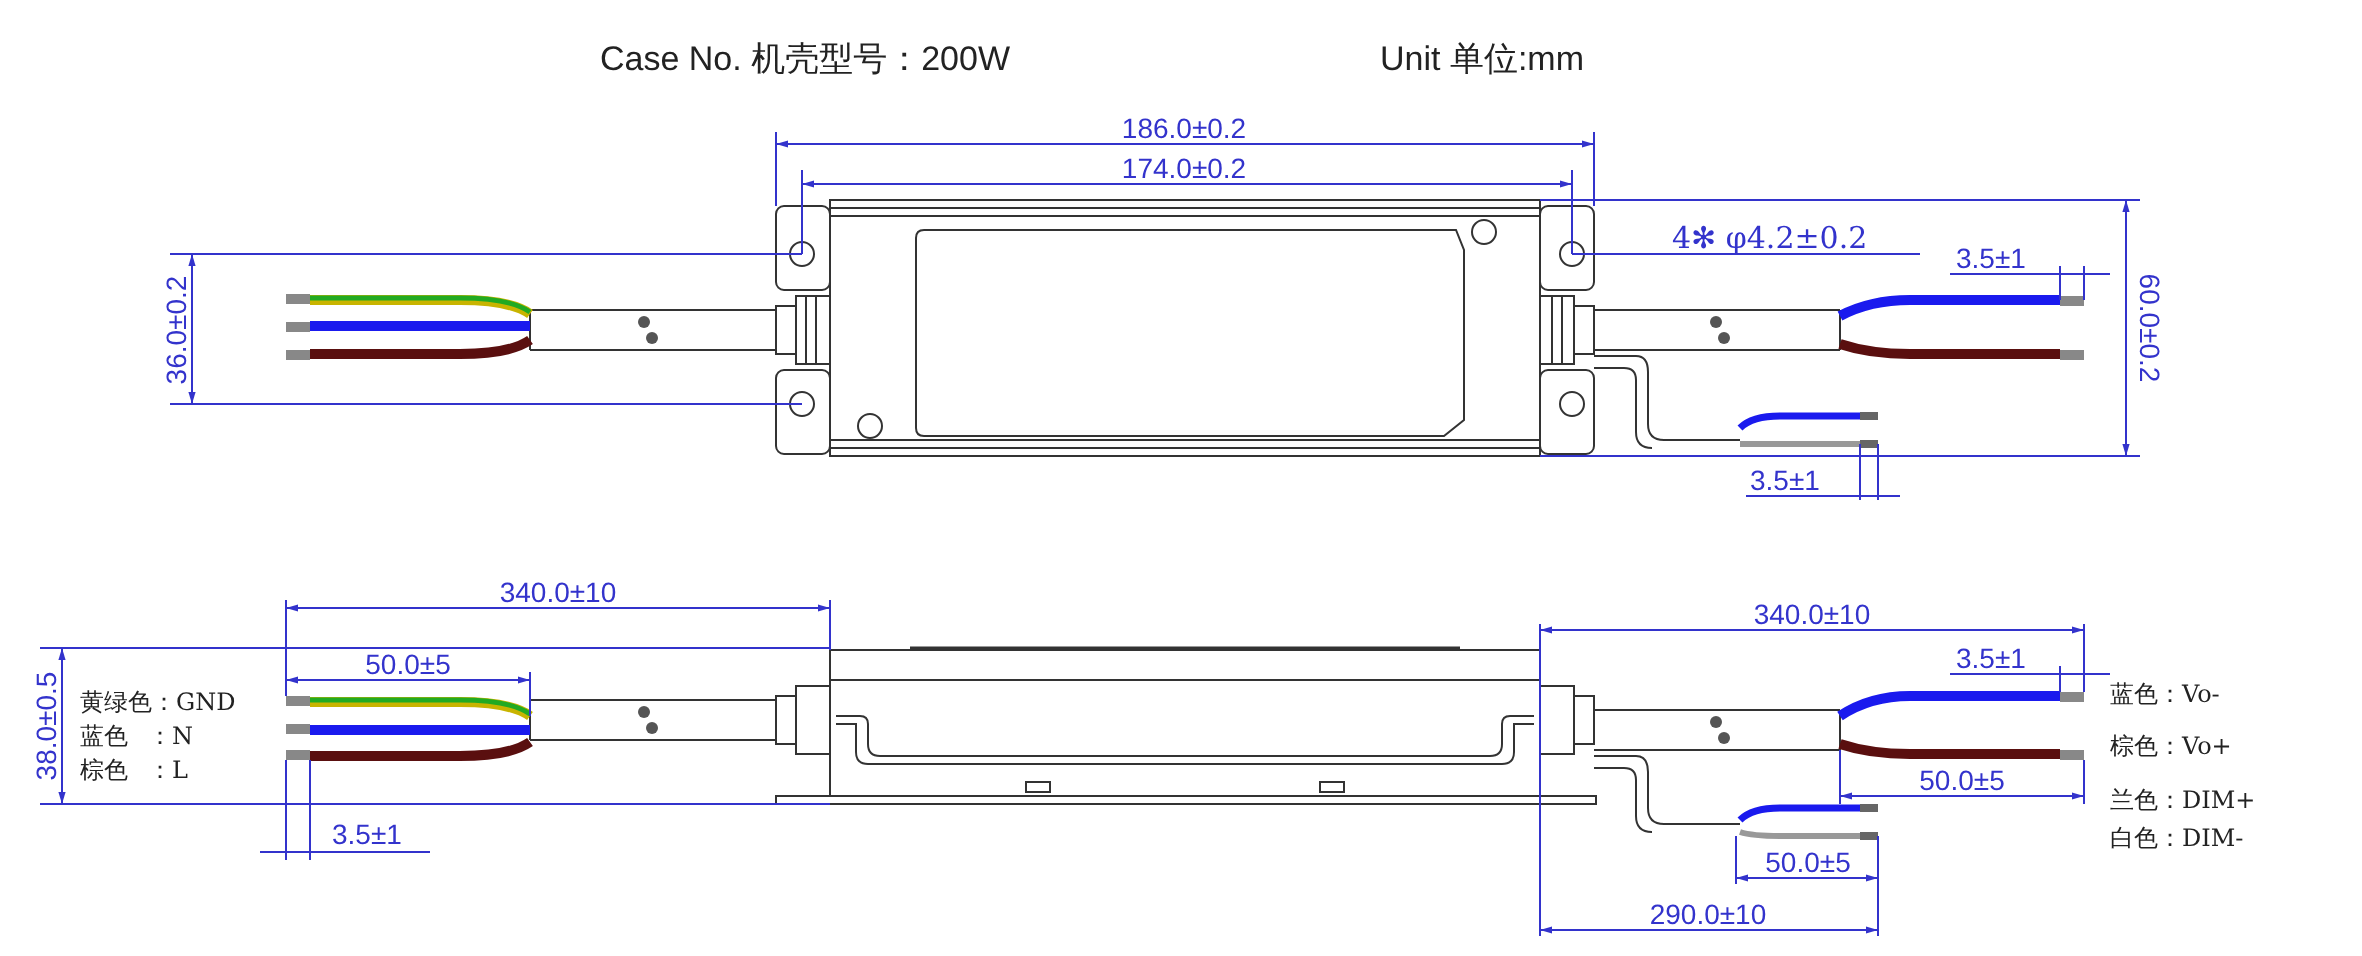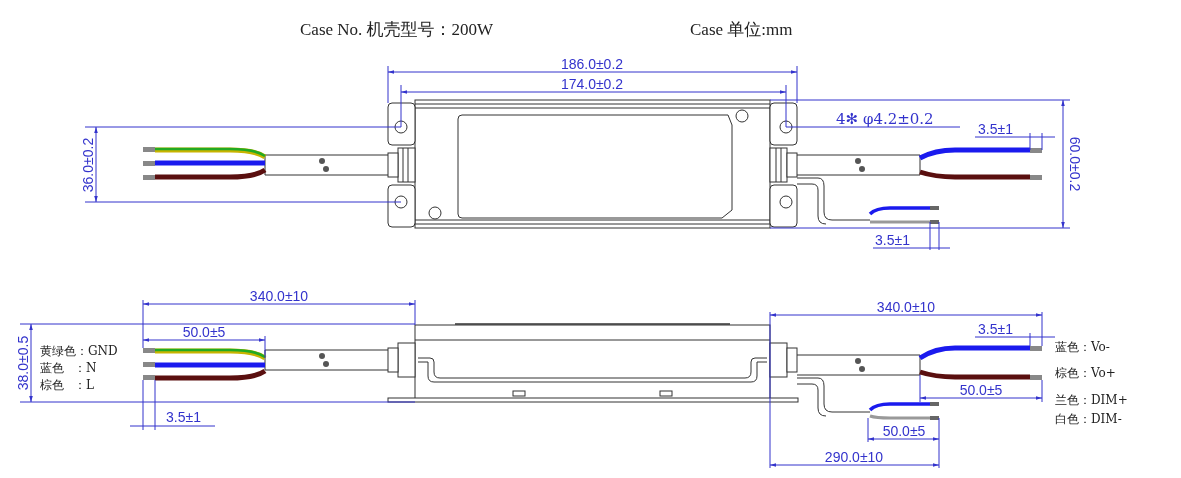--- a/index.html
+++ b/index.html
@@ -1,30 +1,30 @@
 <!DOCTYPE html>
 <html><head>
 <meta charset="utf-8">
 <style>
   html, body { margin: 0; padding: 0; background: #ffffff; }
   body { width: 1181px; height: 478px; position: relative; overflow: hidden; font-family: "DejaVu Serif", serif; }
   #drawing { position: absolute; left: 0; top: 0; width: 1181px; height: 478px; }
-  .title { position: absolute; top: 18px; font-size: 17px; color: #222; font-family: Liberation Serif, serif; white-space: nowrap; }
+  .title { position: absolute; top: 18px; font-size: 17px; color: #222; font-family: Liberation Sans, sans-serif; white-space: nowrap; }
   .dim { font-family: "Liberation Sans", sans-serif; font-size: 14px; fill: #3333cc; }
   .dimv { font-family: "Liberation Sans", sans-serif; font-size: 14px; fill: #3333cc; }
   .legend { font-family: "DejaVu Serif", serif; font-size: 12px; fill: #222; }
   .dl { stroke: #3333cc; stroke-width: 1; fill: none; }
   .ol { stroke: #333; stroke-width: 1; fill: none; }
   .olw { stroke: #333; stroke-width: 1; fill: #fff; }
 </style>
 </head>
 <body>
 
 <div class="title" style="left:300px;">Case No. 机壳型号：200W</div>
-<div class="title" style="left:690px;">Case 单位:mm</div>
+<div class="title" style="left:690px;">Unit 单位:mm</div>
 
 <svg id="drawing" viewBox="0 0 1181 478" xmlns="http://www.w3.org/2000/svg">
   <defs>
     <marker id="ar" viewBox="0 0 10 10" refX="10" refY="5" markerWidth="6" markerHeight="6" orient="auto-start-reverse">
       <path d="M0,2 L10,5 L0,8 z" fill="#3333cc"></path>
     </marker>
   </defs>
 
   <g>
 

